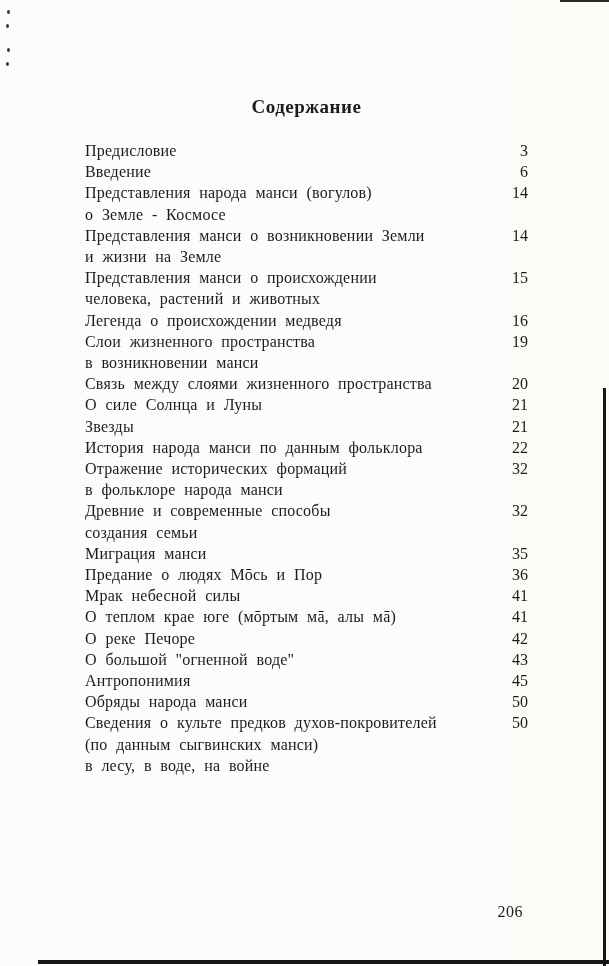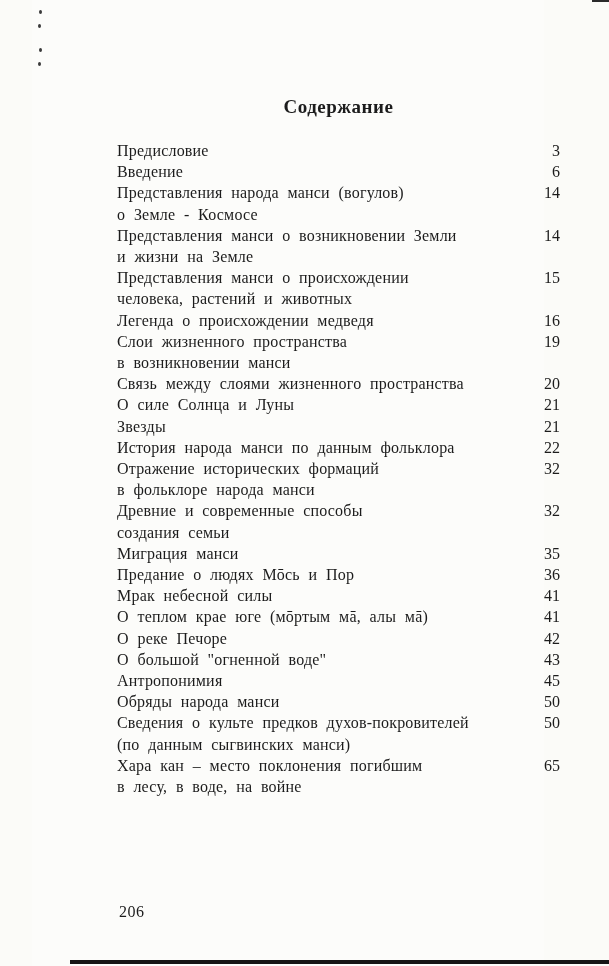--- a/index.html
+++ b/index.html
@@ -10,21 +10,20 @@
     background: #fbfbf8;
     overflow: hidden;
     font-family: "Liberation Serif", "DejaVu Serif", serif;
     color: #1c1c1c;
   }
   .page {
     position: relative;
     width: 512px;
     height: 966px;
     background: #fcfcfa;
-    margin-left: 32px;
   }
   .content {
     position: absolute;
     left: 85px;
     top: 96px;
     width: 443px;
   }
   .page-title {
     text-align: center;
     font-weight: bold;
@@ -47,24 +46,24 @@
     white-space: nowrap;
     overflow: hidden;
   }
   .toc-page {
     min-width: 36px;
     text-align: right;
     padding-left: 6px;
   }
   .footer-page-number {
     position: absolute;
-    left: 87px;
+    left: 80px;
     width: 443px;
     top: 903px;
-    text-align: left;
+    text-align: right;
     font-size: 16px;
     letter-spacing: 0.5px;
   }
   
   .artifact {
     position: absolute;
     background: #1a1a1a;
   }
   .edge-right {
     left: 603px;
@@ -204,24 +203,20 @@
         <div class="toc-row">
           <span class="toc-text">Обряды народа манси</span>
           <span class="toc-page">50</span>
         </div>
         <div class="toc-row">
           <span class="toc-text">Сведения о культе предков духов-покровителей</span>
           <span class="toc-page">50</span>
         </div>
         <div class="toc-row">
           <span class="toc-text">(по данным сыгвинских манси)</span>
-        </div>
-        <div class="toc-row">
-          <span class="toc-text">Хара кан – место поклонения погибшим</span>
-          <span class="toc-page">65</span>
         </div>
         <div class="toc-row">
           <span class="toc-text">в лесу, в воде, на войне</span>
         </div>
       </div>
   </div>
 
   <div class="footer-page-number">206</div>
 
   <div class="artifact edge-right"></div>

